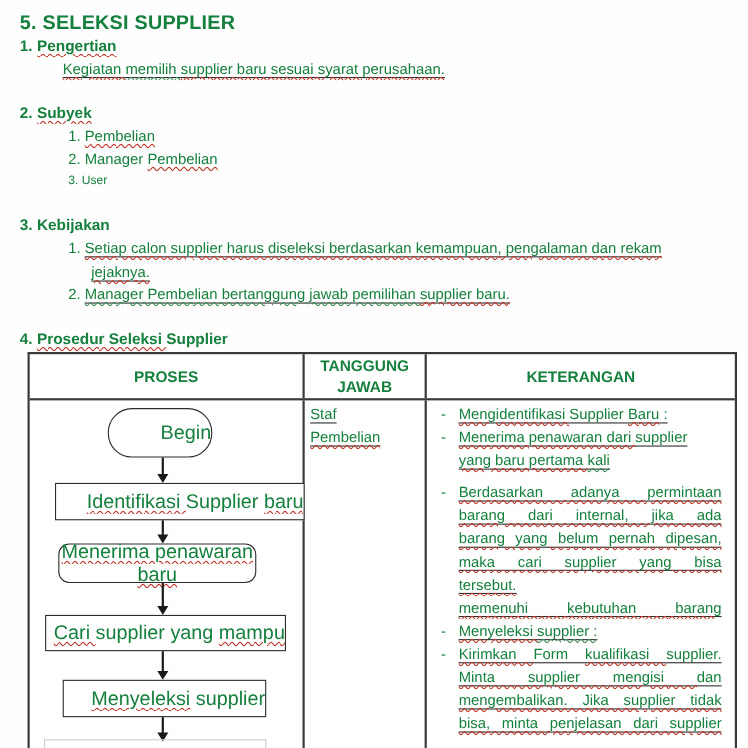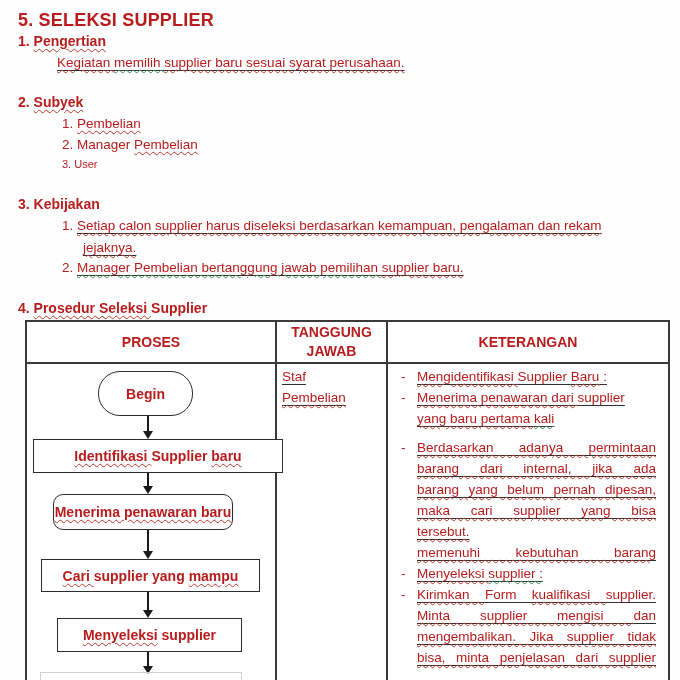--- a/index.html
+++ b/index.html
@@ -1,18 +1,18 @@
 <!DOCTYPE html>
 <html><head>
 <meta charset="utf-8">
 <style>
   html,body{margin:0;padding:0;}
   .page{
     position:relative; width:680px; height:680px; overflow:hidden;
-    background:#fefefe; color:#b91c1c;
+    background:#fefefe; color:#15803d;
     font-family:"Liberation Sans", sans-serif;
   }
   .abs{position:absolute; white-space:nowrap;}
 
   
   .dec-u{text-decoration:underline; text-decoration-color:#2f2f2f; text-decoration-thickness:1px; text-underline-offset:3px;}
   .sq-r{text-decoration:underline; text-decoration-style:wavy; text-decoration-color:#c0392b; text-decoration-thickness:1px; text-underline-offset:2px;}
   .sq-g{text-decoration:underline; text-decoration-style:wavy; text-decoration-color:#3f8f5a; text-decoration-thickness:1px; text-underline-offset:2px;}
 
   .t-title{left:18px; top:10px; font-size:18px; font-weight:bold; letter-spacing:0.2px;}
@@ -46,26 +46,26 @@
 
   
   .kl{position:relative; padding-left:19px;}
   .kl .dash{position:absolute; left:3px;}
   .kl.j{text-align:justify; text-align-last:justify;}
   .kl.gap{margin-top:8px;}
 
   
   .fnode{
     position:absolute; border:1.6px solid #2c2c2c; background:#fff;
-    display:flex; align-items:center; justify-content:center;
-    font-size:14px; text-align:center; box-sizing:border-box;font-weight:bold;
+    display:flex; align-items:center; justify-content:flex-end;
+    font-size:18px; text-align:center; box-sizing:border-box;
   }
   .terminator{border-radius:22px;}
   .n-begin{left:71px; top:7px;  width:95px;  height:45px;}
-  .n-ident{left:6px; top:75px; width:250px; height:34px;}
+  .n-ident{left:23px; top:75px; width:227px; height:34px;}
   .n-mener{left:26px;  top:130px;width:180px; height:36px;border-radius:10px;}
   .n-cari {left:14px; top:195px;width:219px; height:33px;}
   .n-menye{left:30px; top:254px;width:185px; height:34px;}
   .n-ghost{left:13px; top:308px;width:202px; height:18px; border:1.4px solid #cfcfcf; border-bottom:none; background:transparent;}
 
   .arrow{position:absolute; width:12px;}
   .arrow .shaft{position:absolute; left:5.2px; top:0; width:1.6px; background:#1a1a1a; height:calc(100% - 7px);}
   .arrow .head{position:absolute; left:1px; bottom:0; width:0; height:0;
     border-left:5px solid transparent; border-right:5px solid transparent; border-top:8px solid #1a1a1a;}
   .a1{left:115px; top:52px;  height:23px;}

